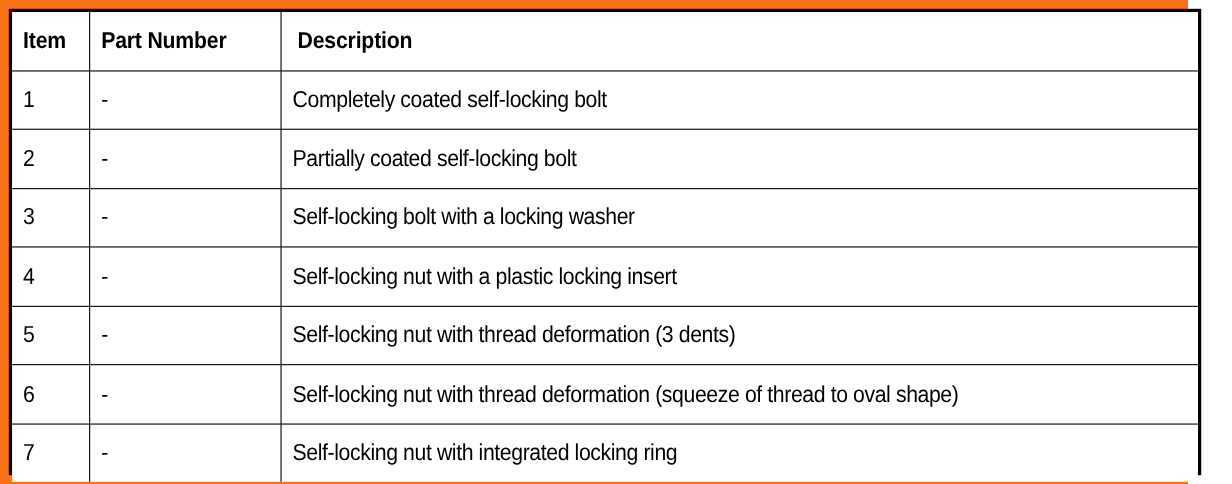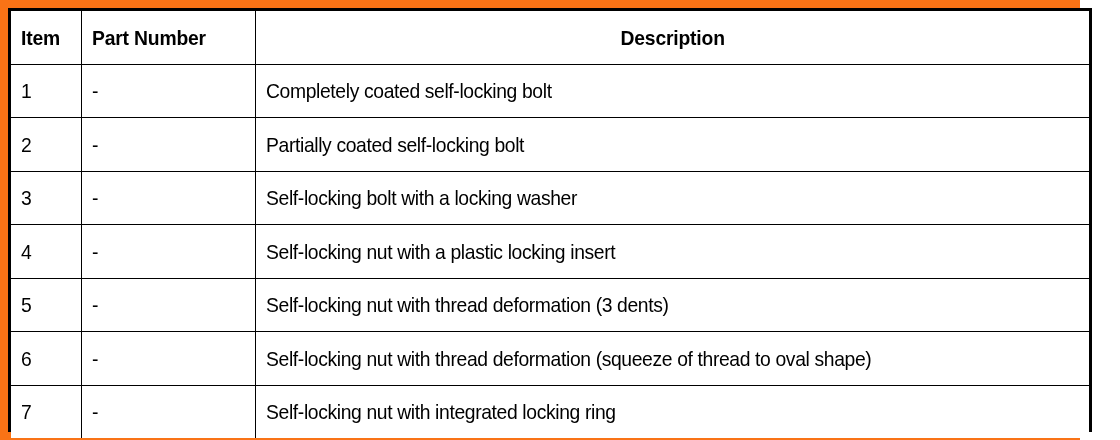--- a/index.html
+++ b/index.html
@@ -62,21 +62,21 @@
     letter-spacing: -0.4px;
     transform-origin: left center;
   }
 
   table.parts-table thead th {
     font-weight: bold;
     letter-spacing: -0.2px;
   }
 
   table.parts-table thead th.desc-head {
-    text-align: center;
+    text-align: left;
     letter-spacing: -0.2px;
   }
 
   
   .cell-txt {
     display: inline-block;
     transform: scaleX(0.92);
     transform-origin: left center;
     white-space: nowrap;
   }

